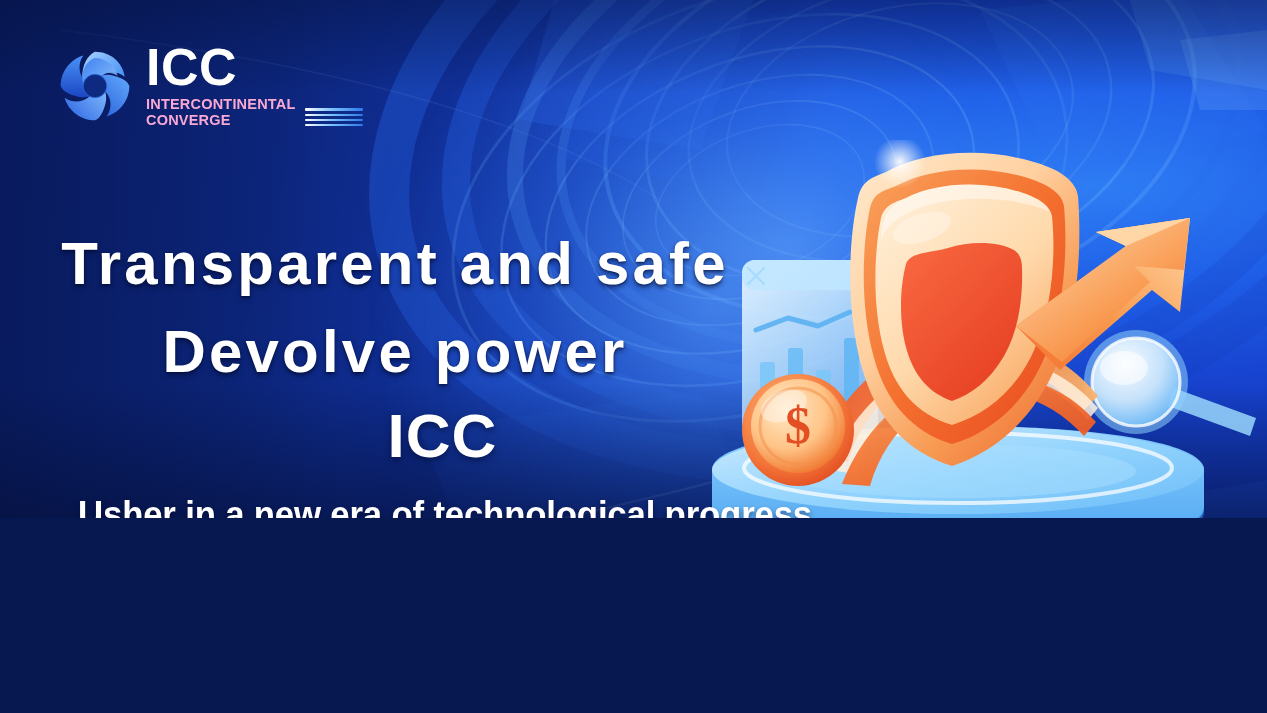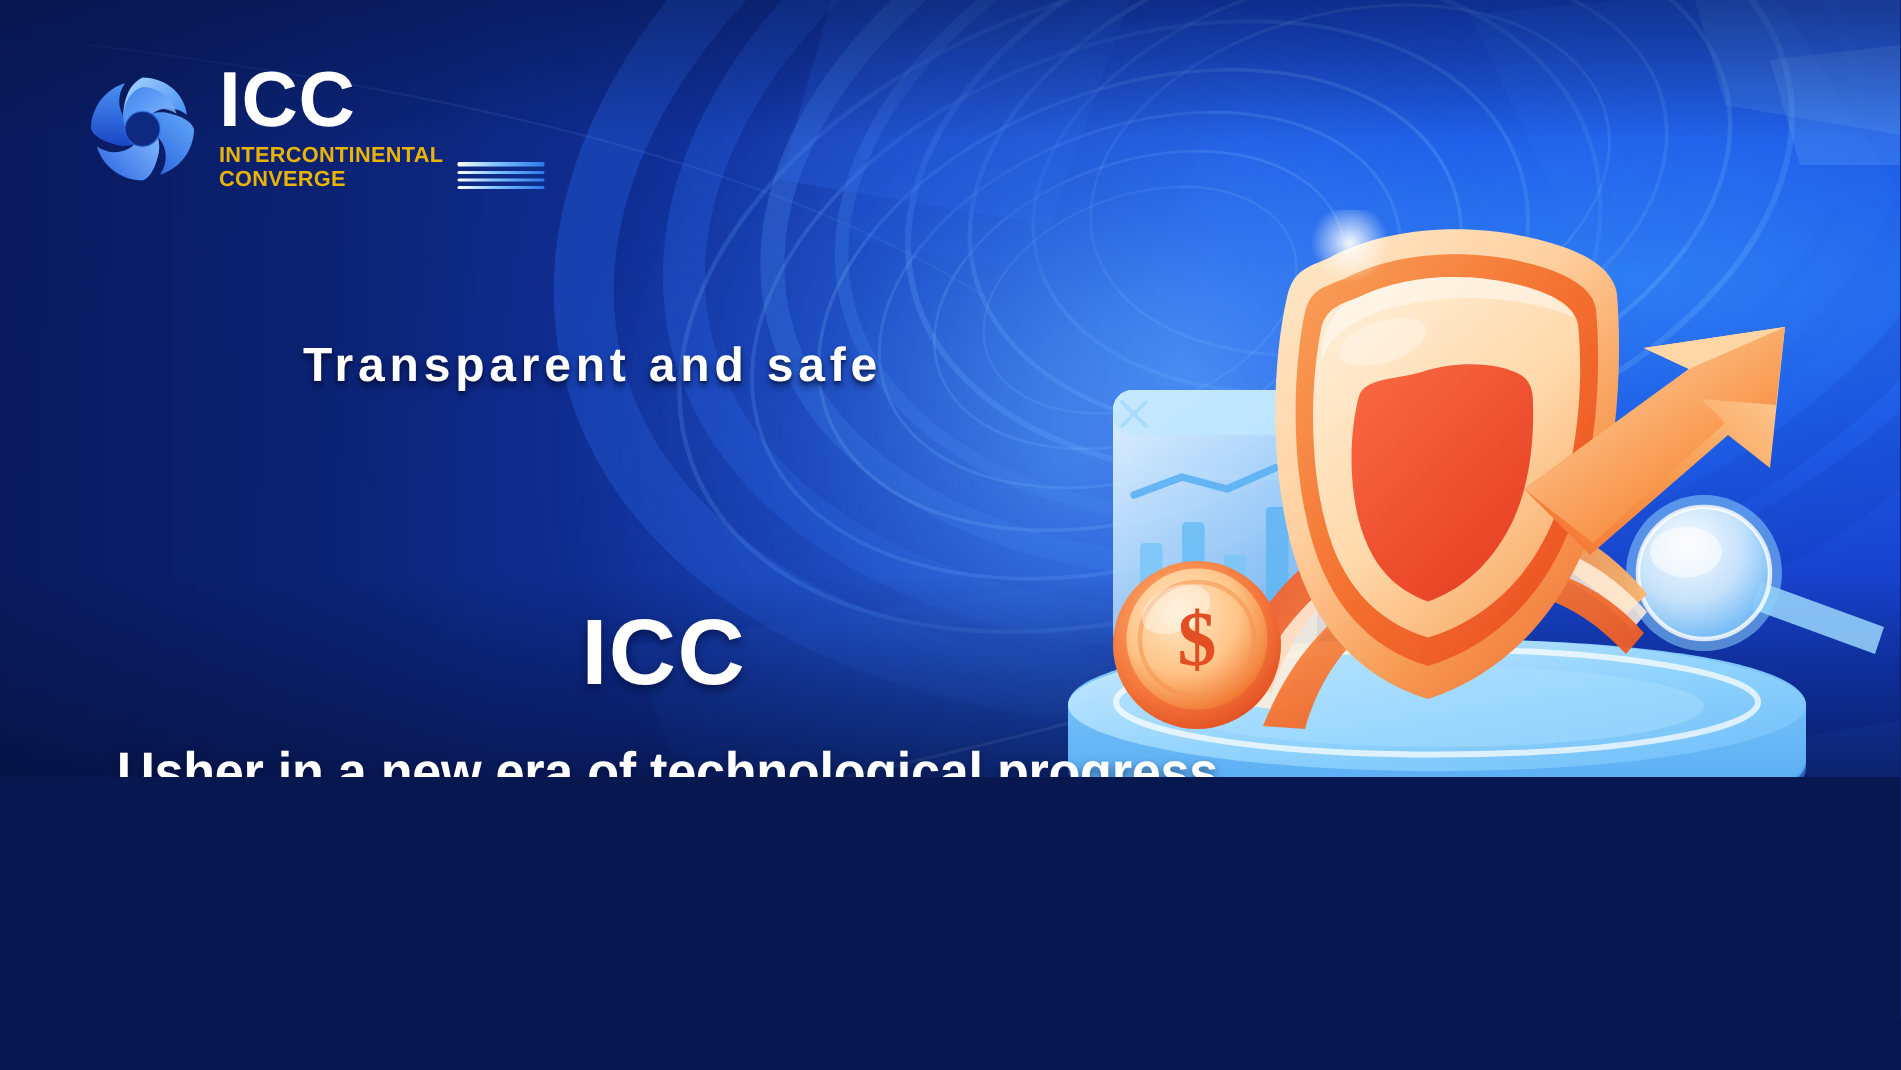--- a/index.html
+++ b/index.html
@@ -40,30 +40,30 @@
   .logo-mark{width:78px;height:78px;flex:0 0 78px;}
   .logo-text{display:flex;flex-direction:column;justify-content:center;}
   .logo-icc{
     font-weight:700;font-size:52px;line-height:.92;color:#ffffff;
     letter-spacing:.5px;font-family:"Liberation Sans", sans-serif;
   }
   .logo-sub{
     margin-top:4px;display:flex;align-items:flex-end;gap:9px;
   }
   .logo-sub-words{
-    font-weight:700;font-size:14.5px;line-height:1.12;color:#eab308;letter-spacing:.2px;
+    font-weight:700;font-size:14.5px;line-height:1.12;color:#f9a8d4;letter-spacing:.2px;
   }
   .logo-bars{display:flex;flex-direction:column;gap:2.5px;padding-bottom:2px;}
   .logo-bars i{display:block;width:58px;height:2.6px;border-radius:1px;
     background:linear-gradient(90deg,#ffffff 0%,#7fc2ff 45%,#2a79e8 100%);}
 
   
   .headline{
     position:absolute;left:0;top:220px;width:790px;text-align:center;
-    color:#ffffff;font-weight:700;font-size:32px;line-height:1.46;
+    color:#ffffff;font-weight:700;font-size:60px;line-height:1.46;
     letter-spacing:3.2px;
     text-shadow:0 3px 5px rgba(2,10,46,.58), 0 1px 2px rgba(2,10,46,.5);
   }
   .headline .l2{display:block;}
 
   .brandword{
     position:absolute;left:0;top:405px;width:885px;text-align:center;
     color:#ffffff;font-weight:700;font-size:62px;line-height:1;
     letter-spacing:1px;
     text-shadow:0 3px 6px rgba(2,10,46,.55);
@@ -358,20 +358,21 @@
         <circle cx="108" cy="286" r="47" fill="url(#coinG)"></circle>
         <circle cx="108" cy="286" r="38" fill="none" stroke="#f4914c" stroke-opacity=".55" stroke-width="3"></circle>
         <ellipse cx="94" cy="266" rx="24" ry="15" fill="#ffffff" opacity=".4" transform="rotate(-22 94 266)"></ellipse>
         <text x="108" y="303" text-anchor="middle" font-family="Liberation Serif, serif" font-size="52" font-weight="700" fill="#e34f22">$</text>
       </g>
     </svg>
   </div>
 
   <div class="headline">
     <span>Transparent and safe</span>
+    <span class="l2">Devolve power</span>
   </div>
 
   <div class="brandword">ICC</div>
 
   <div class="tagline">Usher in a new era of technological progress</div>
 
 
 </div>
 
 </body></html>

